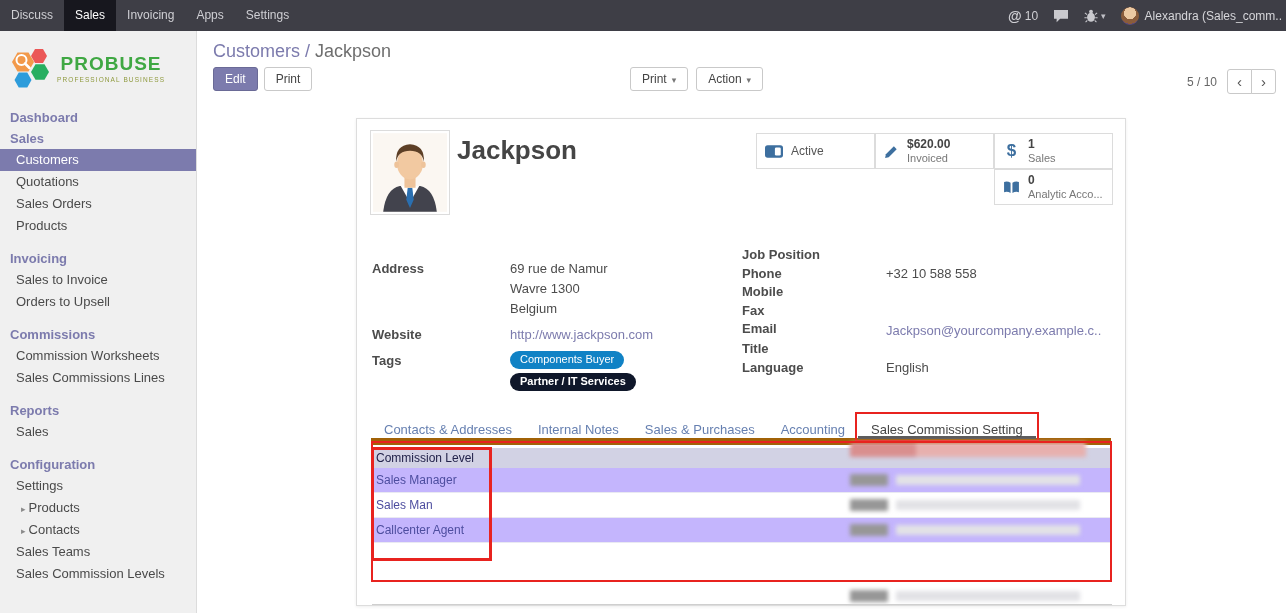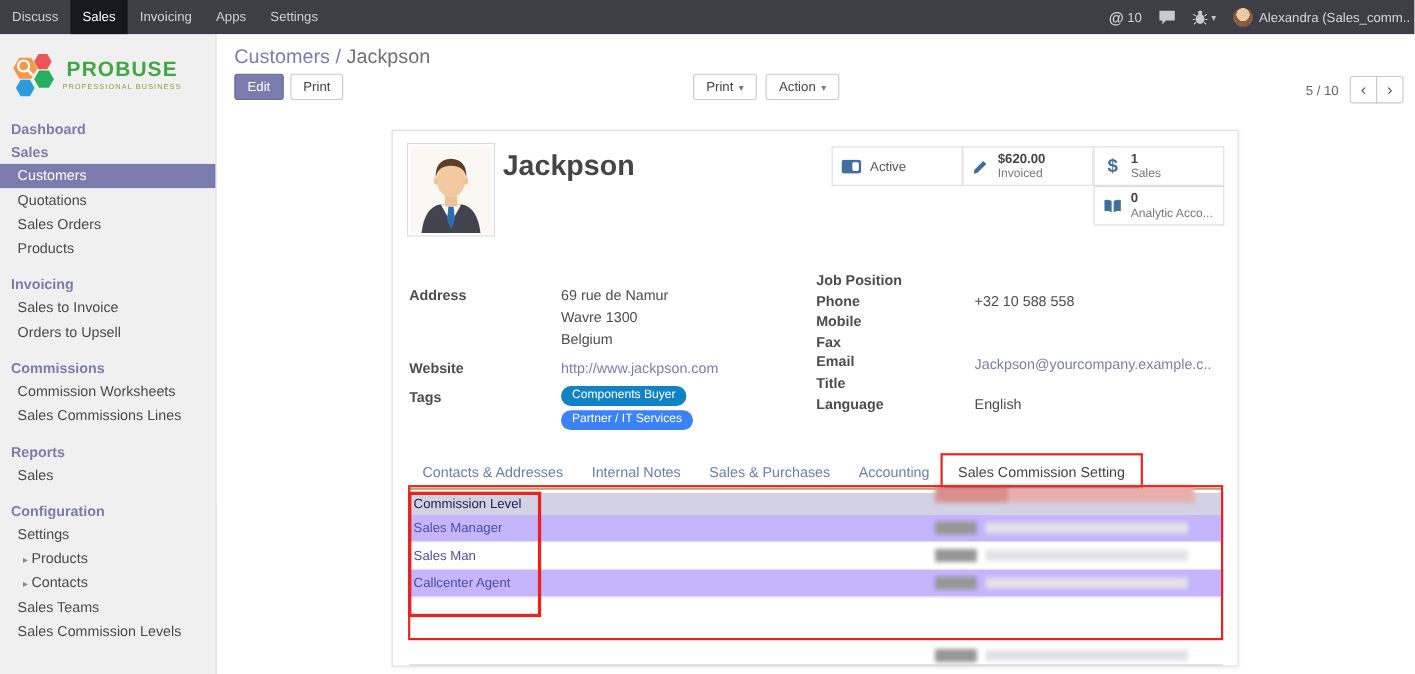--- a/index.html
+++ b/index.html
@@ -83,21 +83,21 @@
   .link { color:#7c7bad; line-height:20px; }
   .tags { display:flex; flex-direction:column; gap:4px; align-items:flex-start; }
   .pill { color:#fff; font-size:11px; padding:2px 10px 3px; border-radius:10px; line-height:1.2; }
 
   .fright { position:absolute; left:385px; top:128px; width:365px; }
   .frow2 { display:flex; min-height:18.5px; align-items:flex-start; }
   .frow2 > label { width:144px; flex-shrink:0; font-weight:bold; color:#4c4c4c; font-size:13px; }
   .fv { color:#4c4c4c; font-size:13px; }
 
   
-  .tabs { position:absolute; left:14px; right:14px; top:296px; height:30px; display:flex; border-bottom:1px solid #a16207; }
+  .tabs { position:absolute; left:14px; right:14px; top:296px; height:30px; display:flex; border-bottom:7px solid #a16207; }
   .tab { font-size:13px; color:#657fb0; padding:7px 13px 6px; white-space:nowrap; }
   .tab.active { color:#454545; border-bottom:3px solid #5c5c5c; margin-bottom:-1px;
                 outline:2px solid #e8231f; outline-offset:1px; }
 
   
   .listview { position:absolute; left:15px; top:329px; width:740px; }
   .lv-header { height:20px; line-height:20px; background:#d2d2e4; position:relative; }
   .lv-header .hcell { font-size:12px; font-weight:normal; color:#22224a; margin-left:4px; }
   .lv-row { height:25px; line-height:24px; position:relative; border-bottom:1px solid #e9e9f2; }
   .lv-row .cell { font-size:12px; color:#4d4d9f; margin-left:4px; }
@@ -305,21 +305,21 @@
         </div>
       </div>
       <div class="frow">
         <label>Website</label>
         <a class="link">http://www.jackpson.com</a>
       </div>
       <div class="frow">
         <label>Tags</label>
         <div class="tags">
           <span class="pill" style="background-color: rgb(16, 130, 197);">Components Buyer</span>
-          <span class="pill" style="background-color: #3b82f6;">Partner / IT Services</span>
+          <span class="pill" style="background-color: #0f172a; font-weight: bold;">Partner / IT Services</span>
         </div>
       </div>
     </div>
 
     <div class="fright">
       <div class="frow2">
           <label>Job Position</label>
           <span class="fv"></span>
         </div>
       <div class="frow2">

